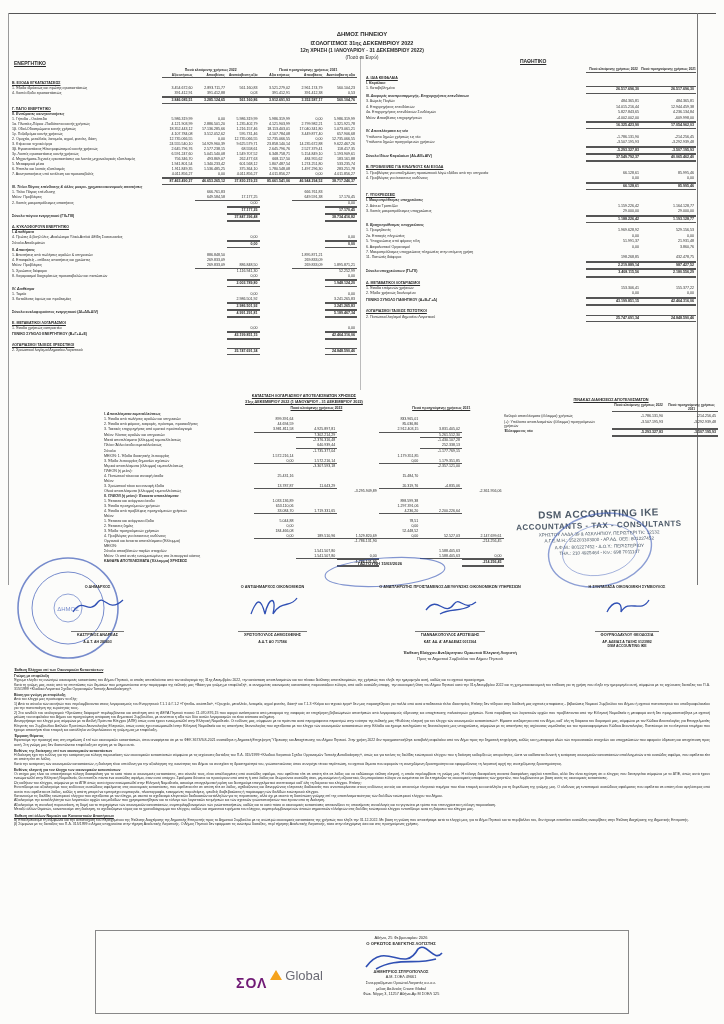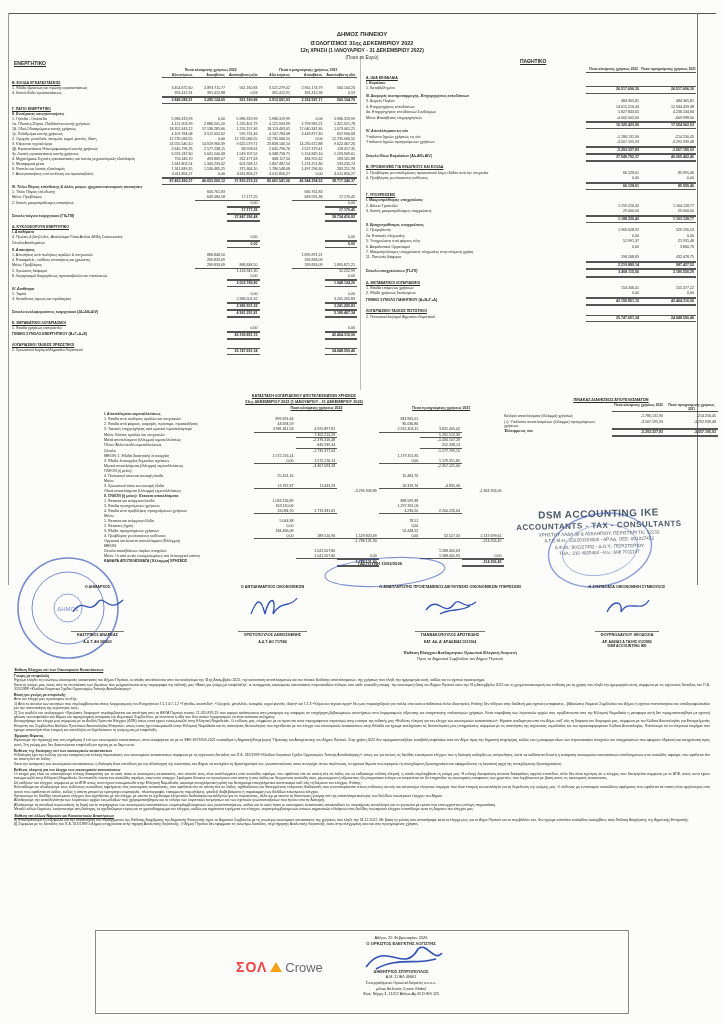--- a/index.html
+++ b/index.html
@@ -79,21 +79,21 @@
   .audit-head .a1{font-size:4.2px;font-weight:bold;}
   .audit-head .a2{font-size:4px;}
 
   .audit{position:absolute;left:14px;top:666px;width:696px;font-size:3.55px;line-height:1.24;text-align:justify;}
   .audit .blk{margin:0;}
   .audit .blk.h{font-weight:bold;text-decoration:underline;margin-top:2px;}
   .audit .blk.h2{font-weight:bold;margin-top:1.5px;}
 
   .footer-box{position:absolute;left:95px;top:930px;width:532px;height:82px;border:.7px solid #888;}
   .sol-logo{position:absolute;left:140px;top:28px;display:flex;align-items:center;gap:3px;}
-  .sol-logo .sol{font-size:14px;font-weight:bold;color:#ef4444;letter-spacing:1px;}
+  .sol-logo .sol{font-size:14px;font-weight:bold;color:#701a75;letter-spacing:1px;margin-top:16px;}
   .sol-logo .tri{width:0;height:0;border-left:6px solid transparent;border-right:6px solid transparent;border-bottom:10px solid #f5a21b;}
   .sol-logo .crowe{font-size:13px;color:#6a6a74;}
   .auditor{position:absolute;left:205px;top:4px;width:200px;text-align:center;line-height:1.5;}
   .auditor .d{font-size:4px;}
   .auditor .r{font-size:4.2px;font-weight:bold;}
   .auditor .n{font-size:4px;font-weight:bold;}
   .auditor .s{font-size:3.8px;}
   .auditor svg{display:block;margin:-2px auto;}
   .seal{position:absolute;pointer-events:none;opacity:.65;}
 </style>
@@ -1290,21 +1290,21 @@
 
       <div class="blk"><span>α) Επαληθεύσαμε τη συμφωνία και την αντιστοίχιση του περιεχομένου της Έκθεσης Διαχείρισης της Δημοτικής Επιτροπής προς το Δημοτικό Συμβούλιο με τις ανωτέρω οικονομικές καταστάσεις της χρήσεως που έληξε την 31.12.2022. Με βάση τη γνώση που αποκτήσαμε κατά το έλεγχό μας, για το Δήμο Πηνειού και το περιβάλλον του, δεν έχουμε εντοπίσει ουσιώδεις ανακρίβειες στην Έκθεση Διαχείρισης της Δημοτικής Επιτροπής.</span></div>
 
       <div class="blk"><span>β) Σύμφωνα με τις διατάξεις του Π.Δ. 315/1999 ο Δήμος υποχρεούται στην τήρηση Αναλυτικής Λογιστικής. Ο Δήμος Πηνειού δεν εφάρμοσε τις ανωτέρω διατάξεις, περί τήρησης Αναλυτικής Λογιστικής, τόσο στην ελεγχόμενη όσο και στις προηγούμενες χρήσεις.</span></div>
     </div>
 
   <div class="footer-box">
     <div class="sol-logo">
       <span class="sol">ΣΟΛ</span>
       <span class="tri"></span>
-      <span class="crowe">Crowe</span>
+      <span class="crowe">Global</span>
     </div>
     <div class="auditor">
       <div class="d">Αθήνα, 25 Φεβρουαρίου 2026</div>
       <div class="r">Ο ΟΡΚΩΤΟΣ ΕΛΕΓΚΤΗΣ ΛΟΓΙΣΤΗΣ</div>
       <svg width="90" height="26">
         <path class="ink" stroke-width="1.6" d="M10,22 C30,-6 48,30 62,4 C70,-4 78,18 86,8 M20,24 C40,12 60,20 80,14"></path>
       </svg>
       <div class="n">ΔΗΜΗΤΡΙΟΣ ΣΠΥΡΟΠΟΥΛΟΣ</div>
       <div class="s">Α.Μ. ΣΟΕΛ 49661</div>
       <div class="s">Συνεργαζόμενοι Ορκωτοί Λογιστές α.ε.ο.ε.</div>

